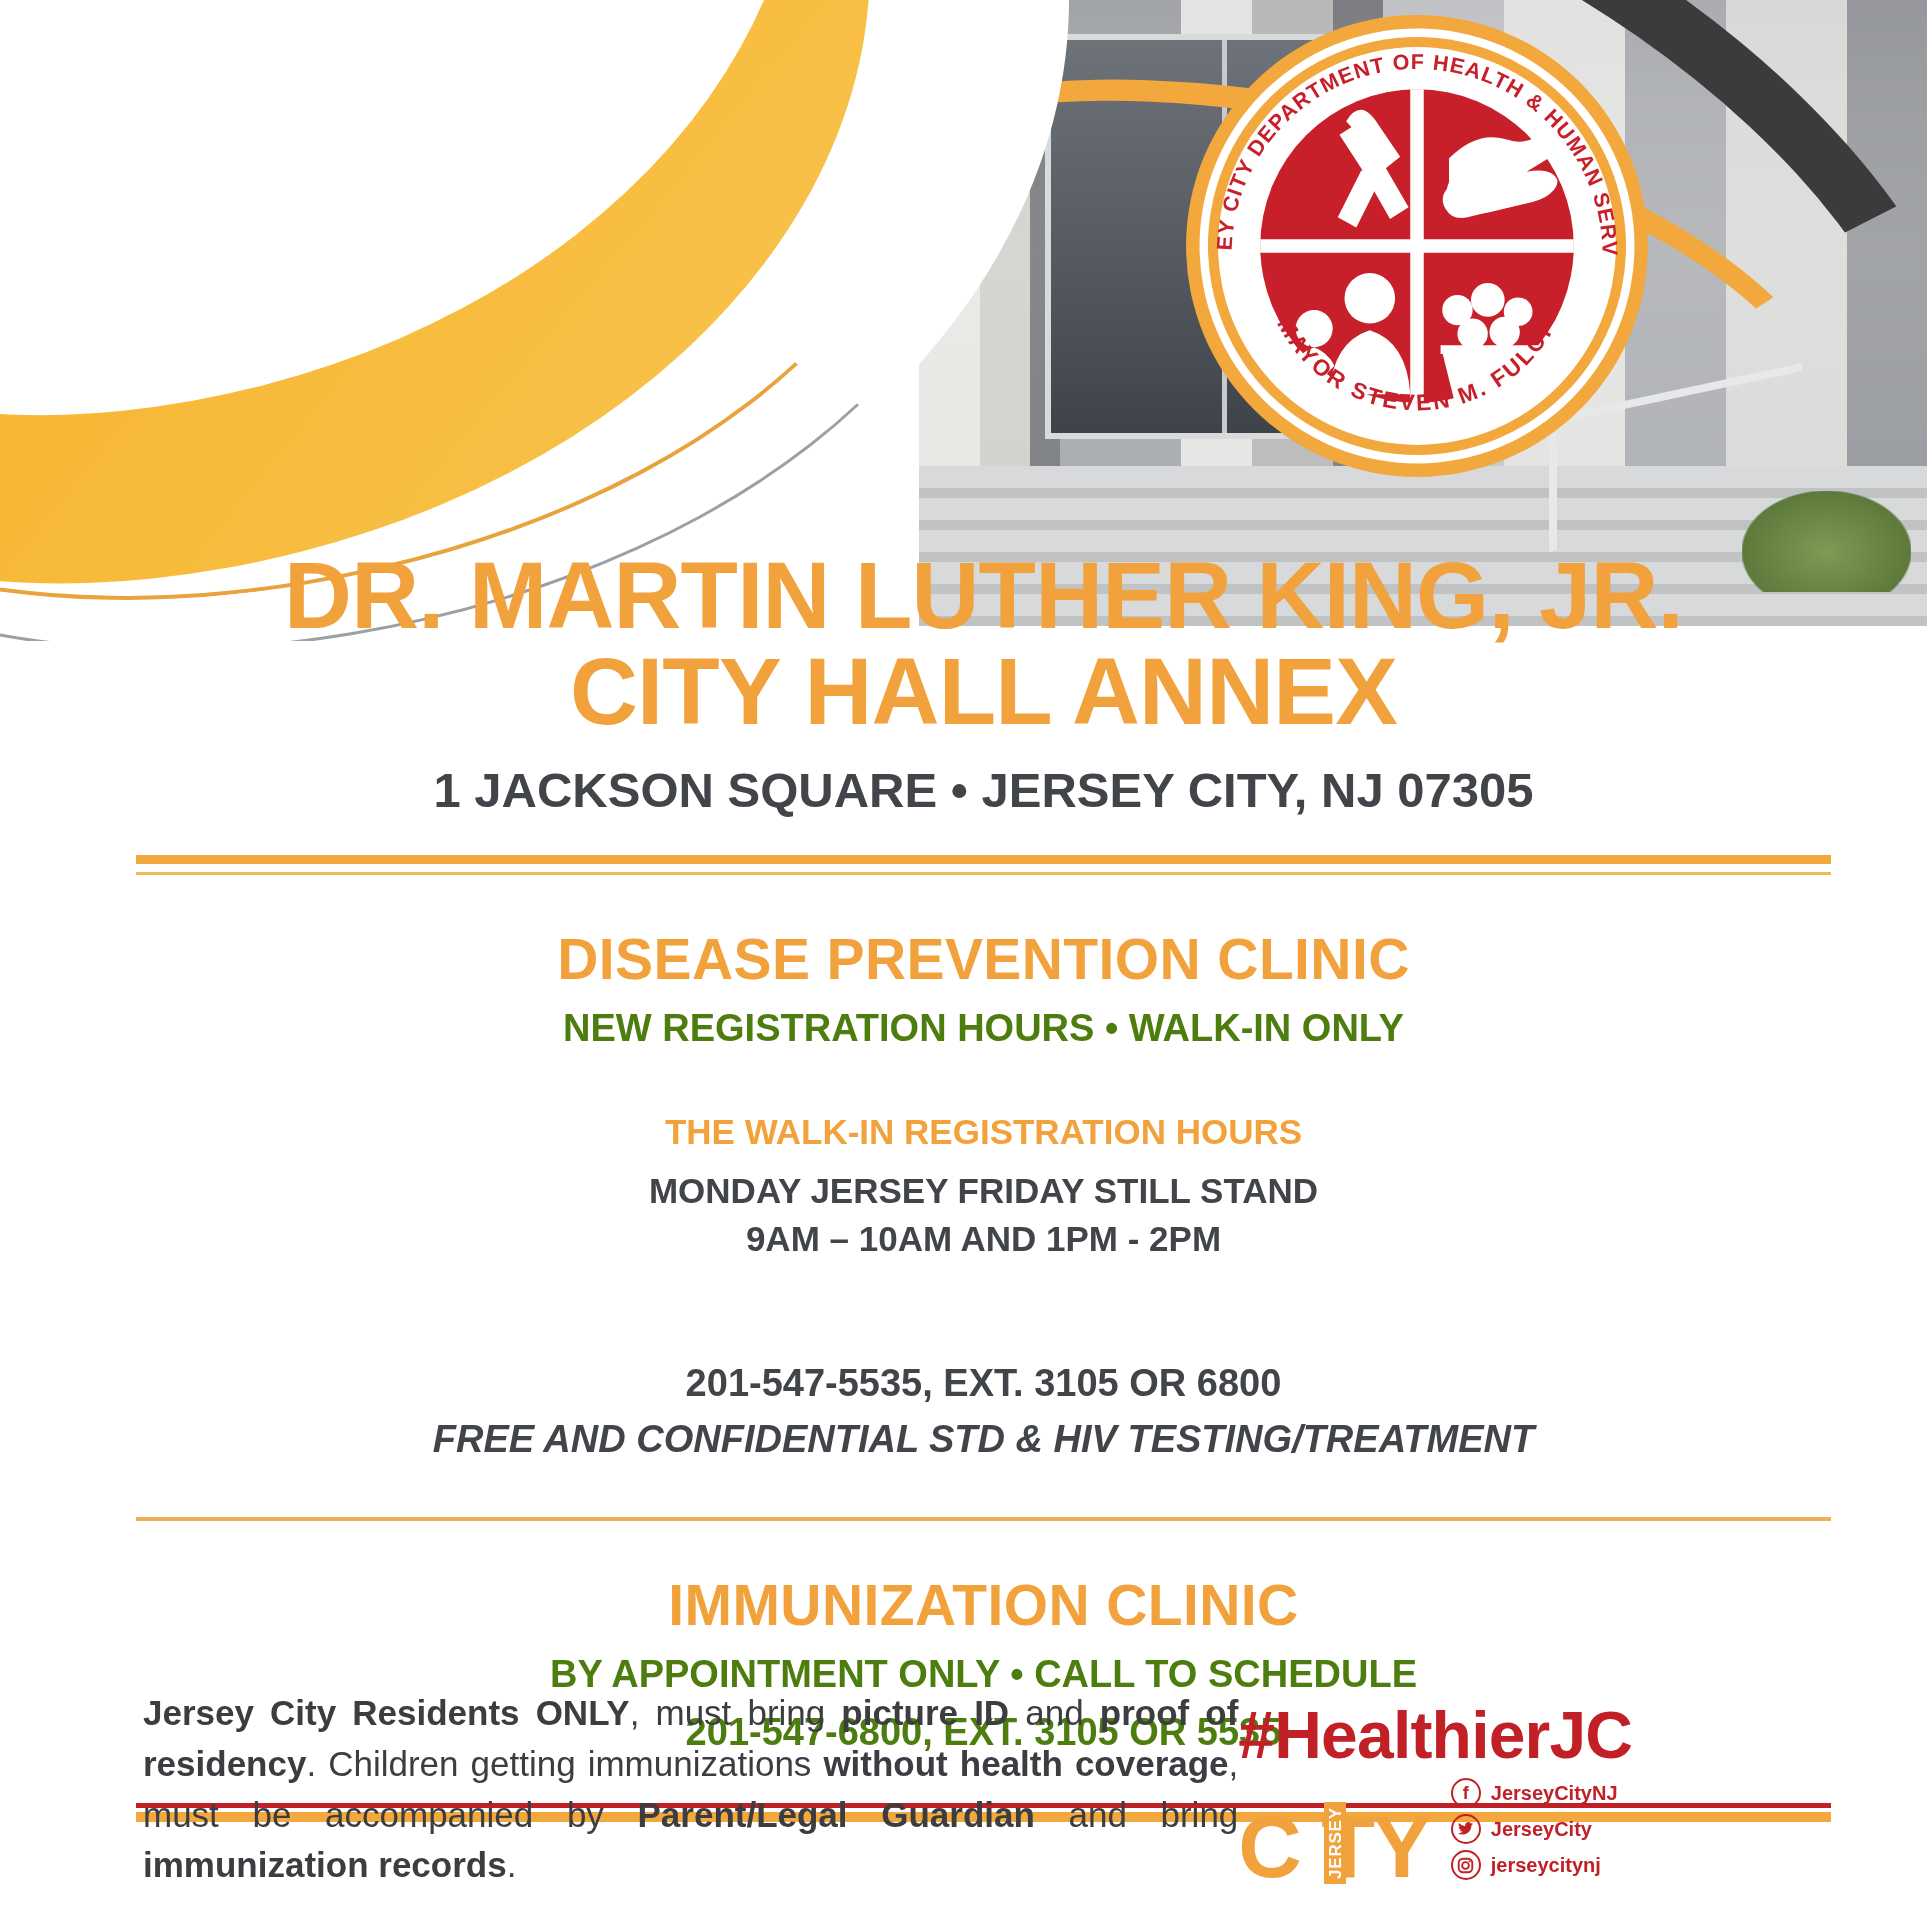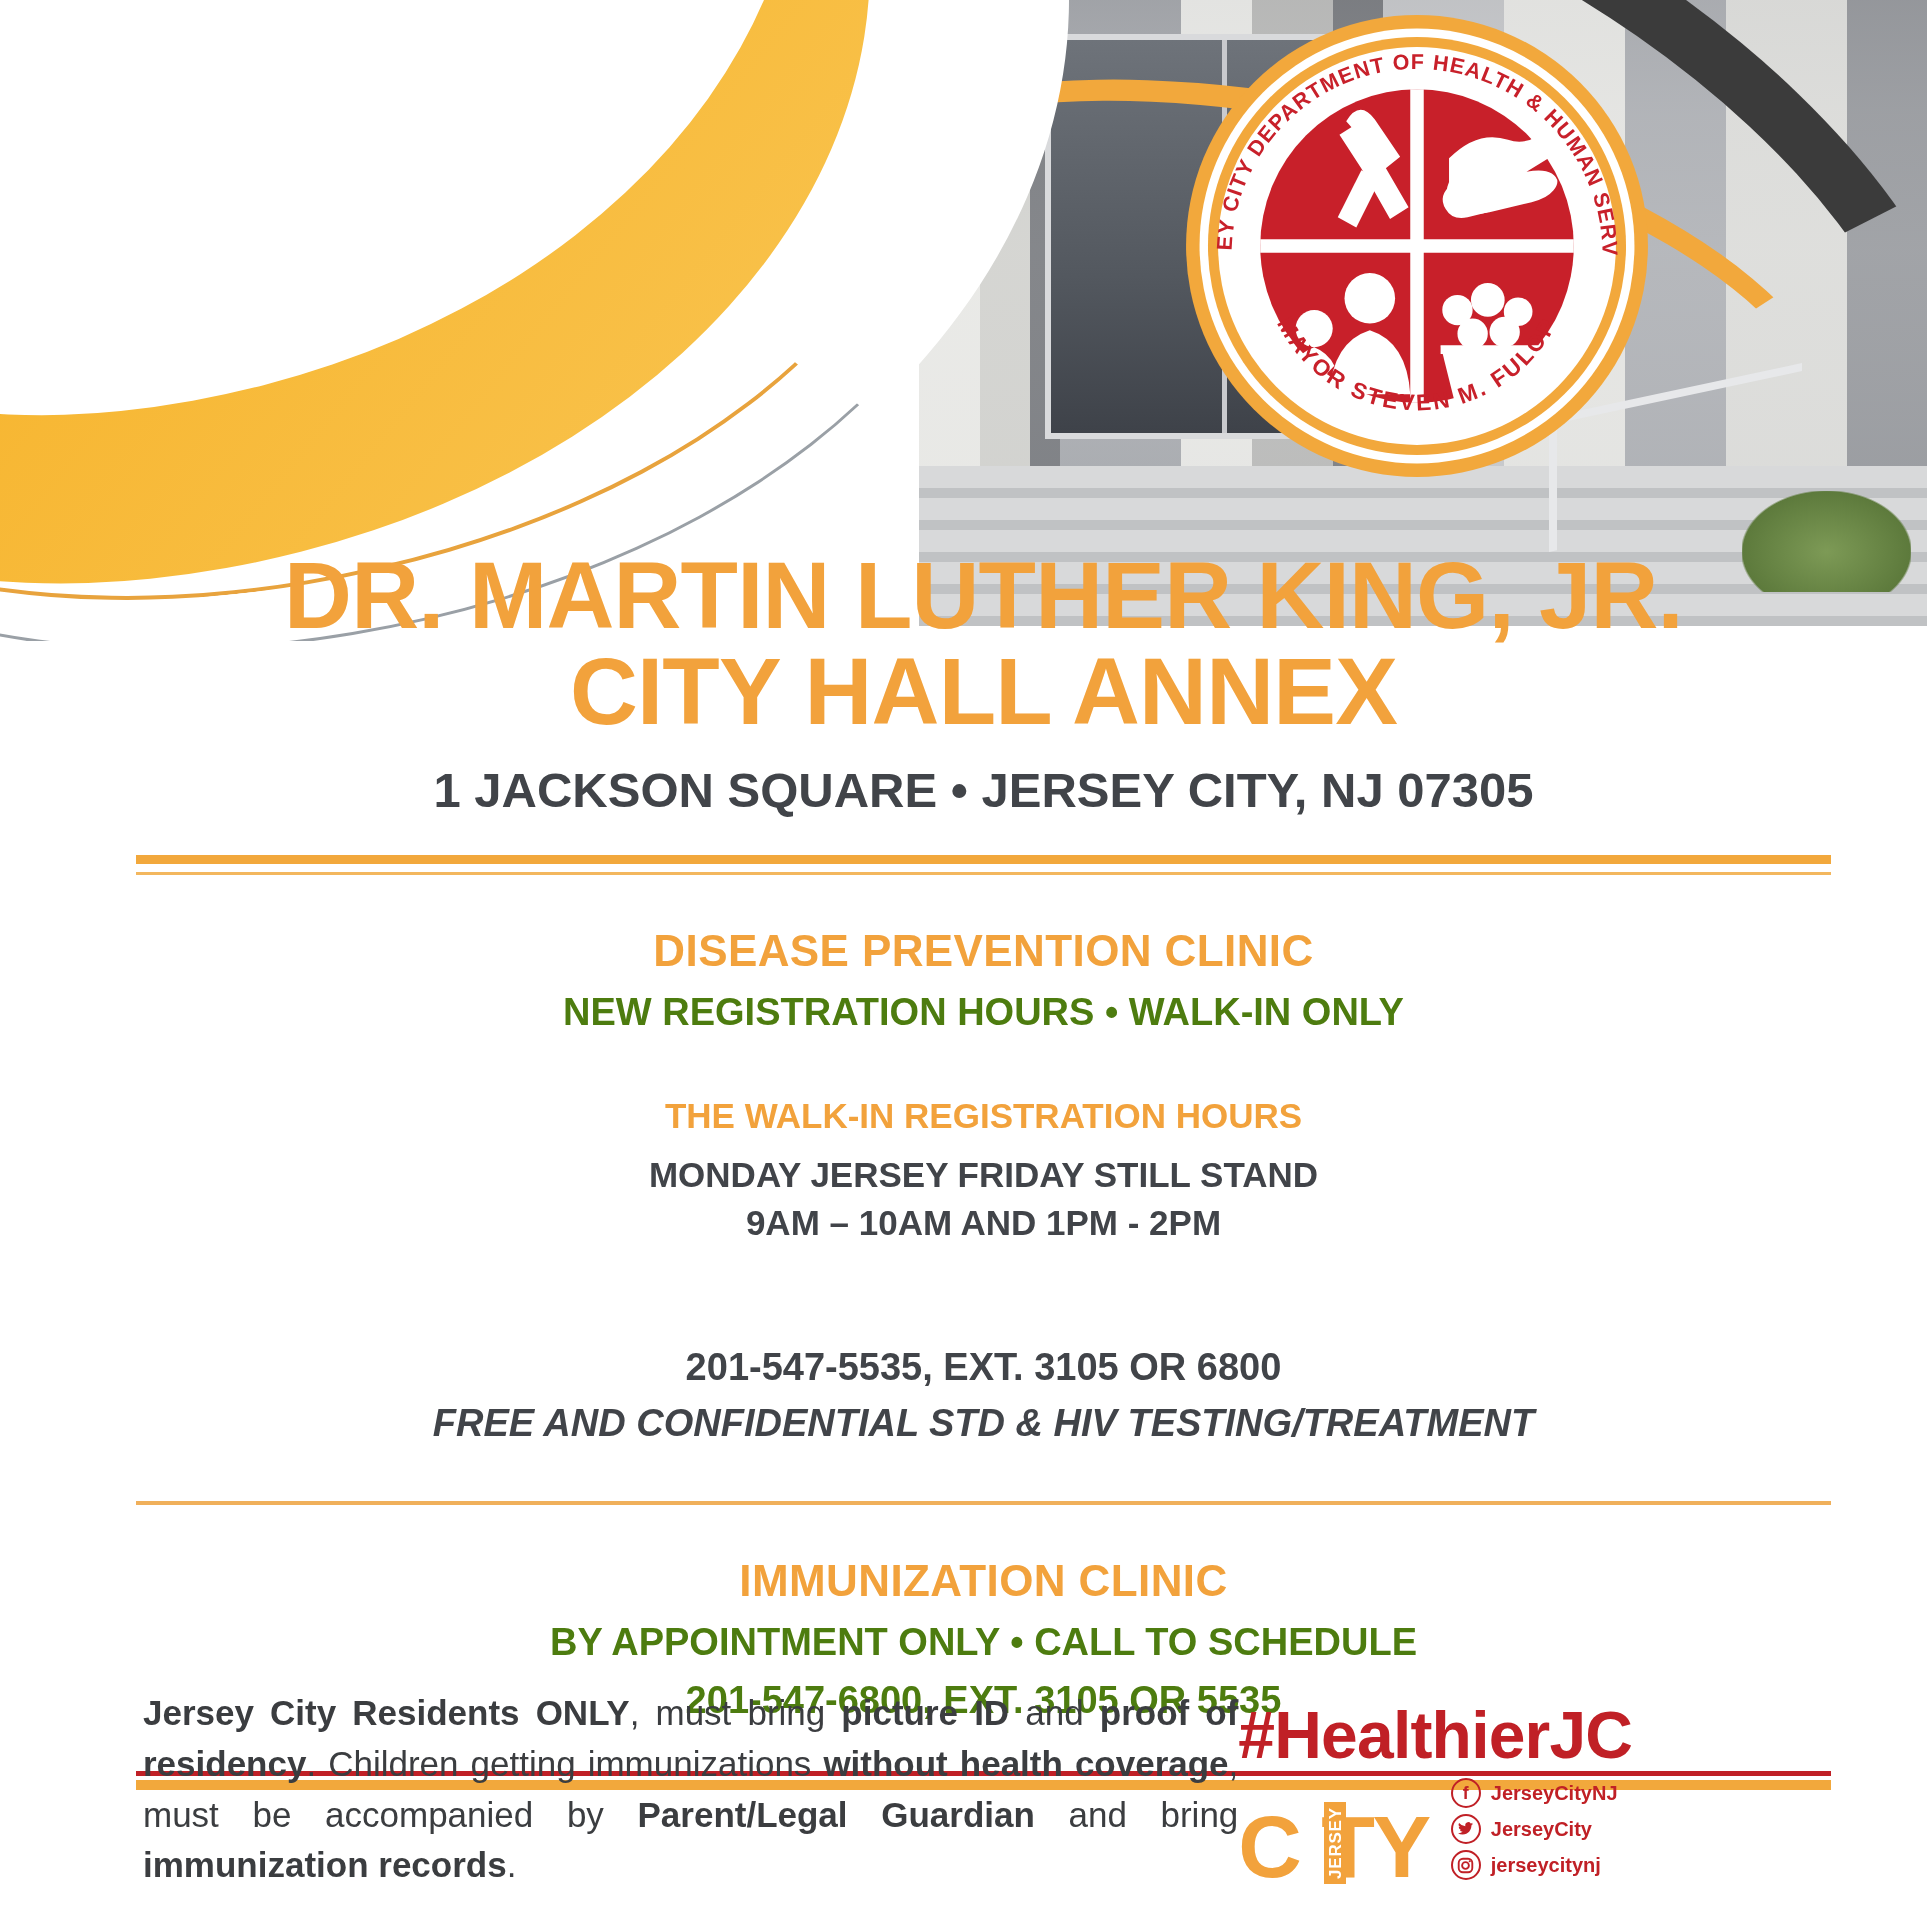--- a/index.html
+++ b/index.html
@@ -143,21 +143,21 @@
 
   .rule { margin: 0 auto; }
   .rule-gold {
     width: 1695px; height: 9.3px; background: #f2a83c; margin-top: 37px;
   }
   .rule-gold-thin {
     width: 1695px; height: 3.4px; background: #f3b75e; margin-top: 7.6px;
   }
 
   .section-title {
-    font-size: 44px; font-weight: bold; color: #f2a23c;
+    font-size: 57px; font-weight: bold; color: #f2a23c;
     margin-top: 51px; letter-spacing: 0.4px;
   }
   .section-sub {
     font-size: 38px; font-weight: bold; color: #4d7c0f; margin-top: 15px;
   }
 
   .two-col {
     display: flex; width: 1695px; margin: 62px auto 0 auto;
   }
   .col {

